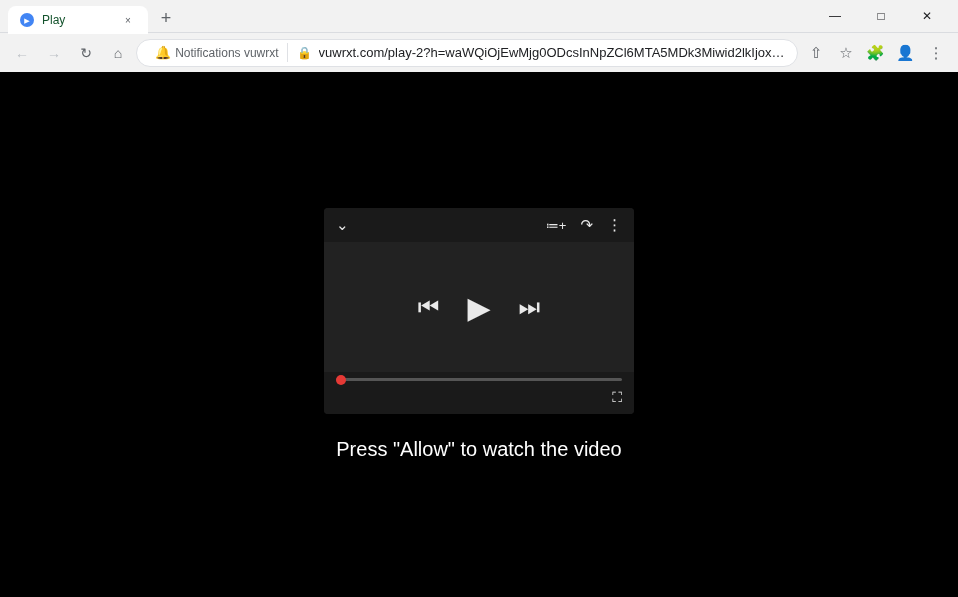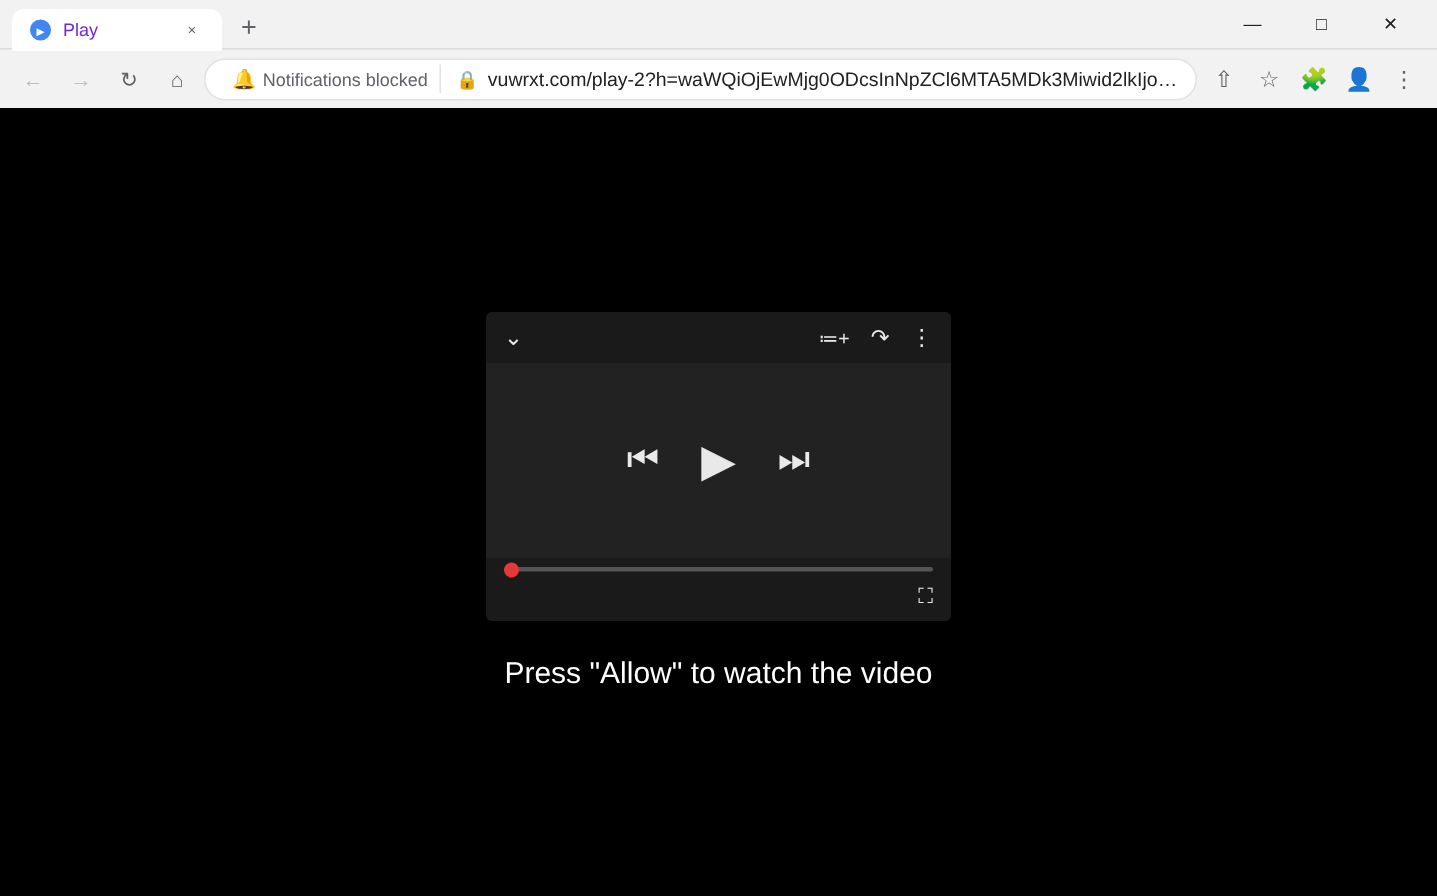--- a/index.html
+++ b/index.html
@@ -44,21 +44,21 @@
       width: 14px;
       height: 14px;
       background: #4285f4;
       border-radius: 50%;
       display: flex; align-items: center; justify-content: center;
       flex-shrink: 0;
     }
     .tab-favicon svg { width: 10px; height: 10px; }
     .tab-title {
       font-size: 12px;
-      color: #6d28d9;
+      color: #14532d;
       flex: 1;
       white-space: nowrap;
       overflow: hidden;
       text-overflow: ellipsis;
     }
     .tab-close {
       width: 16px;
       height: 16px;
       border-radius: 50%;
       display: flex; align-items: center; justify-content: center;
@@ -291,21 +291,21 @@
 
 <div class="address-bar">
   <div class="nav-btn disabled" title="Back">←</div>
   <div class="nav-btn disabled" title="Forward">→</div>
   <div class="nav-btn" title="Refresh">↻</div>
   <div class="nav-btn" title="Home">⌂</div>
 
   <div class="address-input">
     <div class="notifications-blocked">
       <span class="bell-icon">🔔</span>
-      <span>Notifications blocked</span>
+      <span>Notifications vuwrxt</span>
     </div>
     <span class="lock-icon">🔒</span>
     <span class="address-url">vuwrxt.com/play-2?h=waWQiOjEwMjg0ODcsInNpZCl6MTA5MDk3Miwid2lkIjoxODU1MDAsIn...</span>
   </div>
 
   <div class="toolbar-icons">
     <div class="toolbar-icon">⇧</div>
     <div class="toolbar-icon">☆</div>
     <div class="toolbar-icon">🧩</div>
     <div class="toolbar-icon">👤</div>

